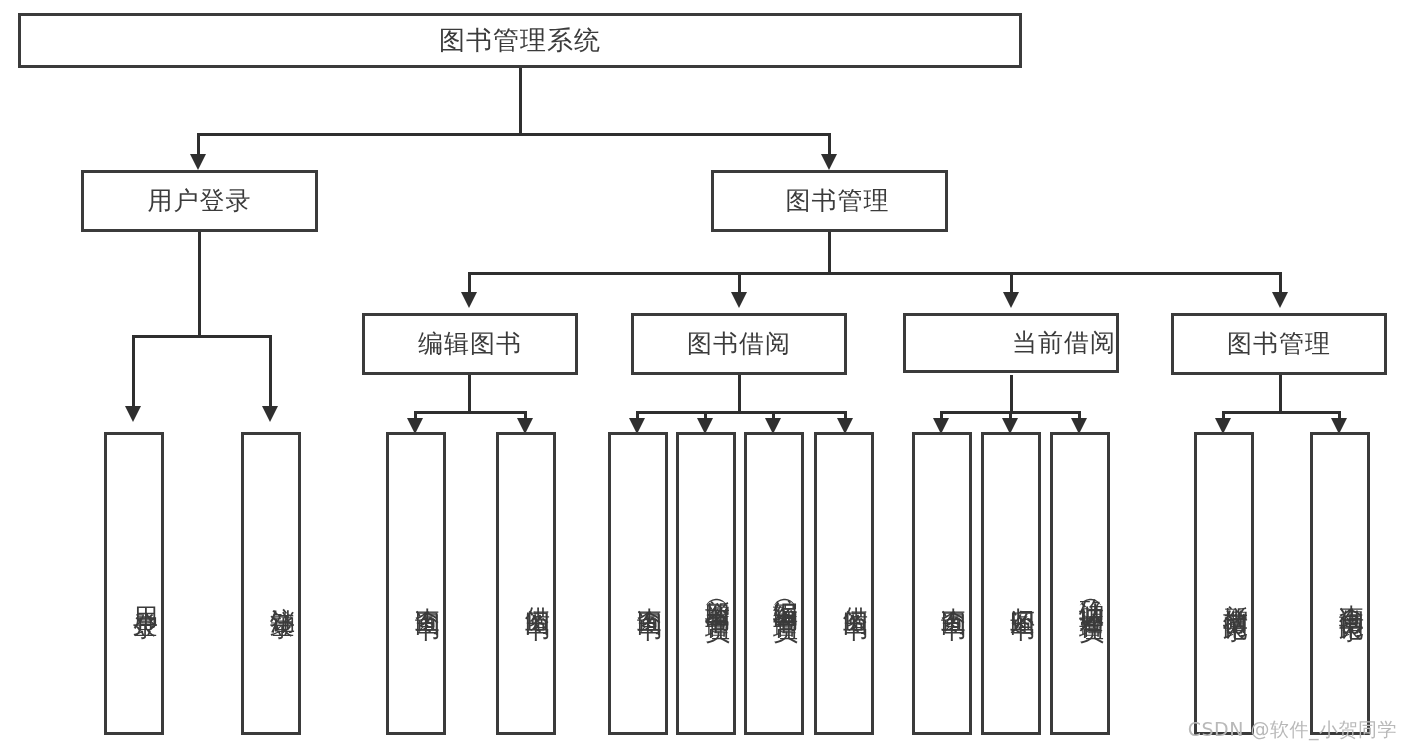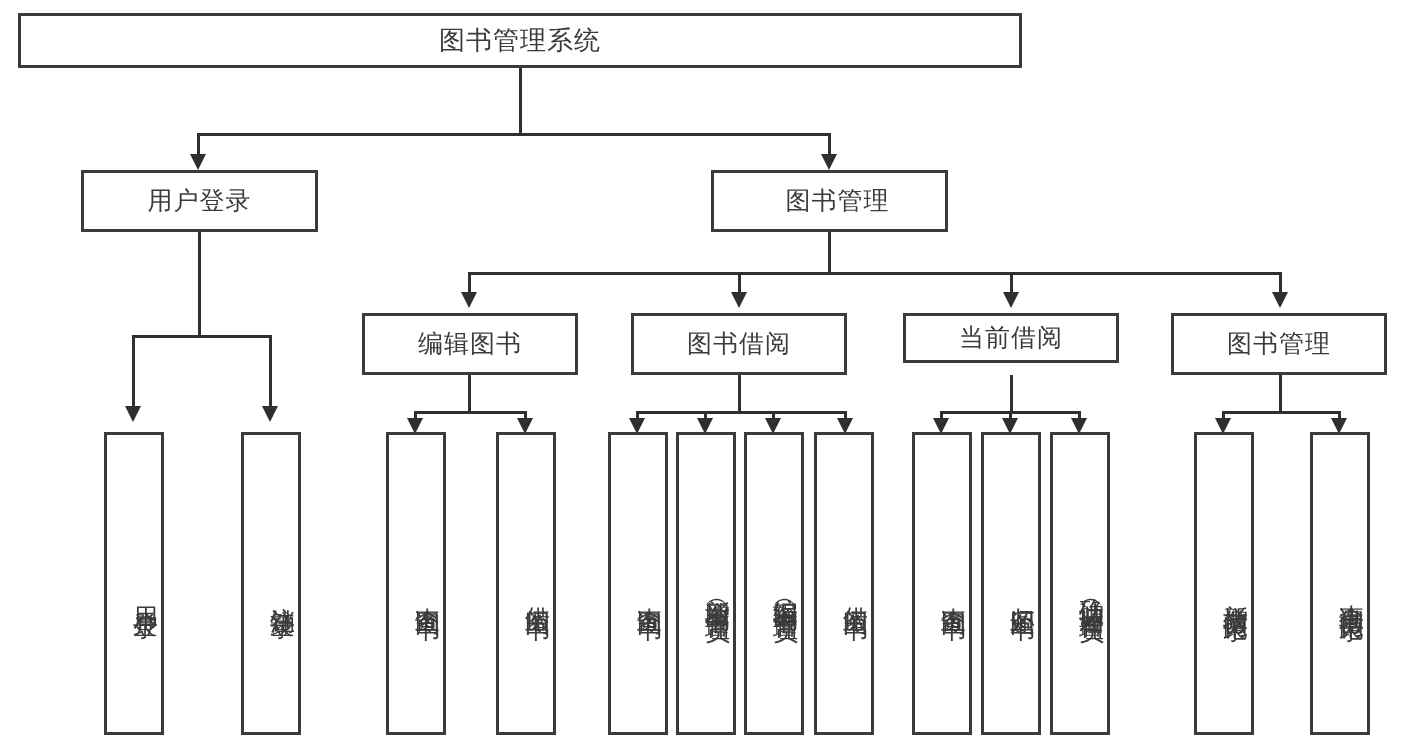--- a/index.html
+++ b/index.html
@@ -119,21 +119,21 @@
   <div class="arrow" style="left:1003px; top:292px;"></div>
   <div class="edge v" style="left:1279px; top:272px; width:3px; height:22px;"></div>
   <div class="arrow" style="left:1272px; top:292px;"></div>
 
   <div class="node horiz" style="left:362px; top:313px; width:216px; height:62px;">
     <span class="nlabel">编辑图书</span>
   </div>
   <div class="node horiz" style="left:631px; top:313px; width:216px; height:62px;">
     <span class="nlabel">图书借阅</span>
   </div>
-  <div class="node horiz" style="left:903px; top:313px; width:216px; height:50px;">
+  <div class="node horiz" style="left:903px; top:313px; width:216px; height:60px;justify-content:flex-end;">
     <span class="nlabel">当前借阅</span>
   </div>
   <div class="node horiz" style="left:1171px; top:313px; width:216px; height:62px;">
     <span class="nlabel">图书管理</span>
   </div>
 
   <div class="edge v" style="left:468px; top:375px; width:3px; height:38px;"></div>
   <div class="edge h" style="left:414px; top:411px; width:113px; height:3px;"></div>
   <div class="edge v" style="left:414px; top:411px; width:3px; height:10px;"></div>
   <div class="arrow" style="left:407px; top:418px;"></div>
@@ -204,14 +204,15 @@
     <span class="nlabel">确认归还（管理员）</span>
   </div>
 
   <div class="node vert" style="left:1194px; top:432px; width:60px; height:303px;">
     <span class="nlabel">新增借阅记录</span>
   </div>
   <div class="node vert" style="left:1310px; top:432px; width:60px; height:303px;">
     <span class="nlabel">查询借阅记录</span>
   </div>
 
+  <div id="watermark">CSDN @软件_小贺同学</div>
 
 </div>
 
 </body></html>

